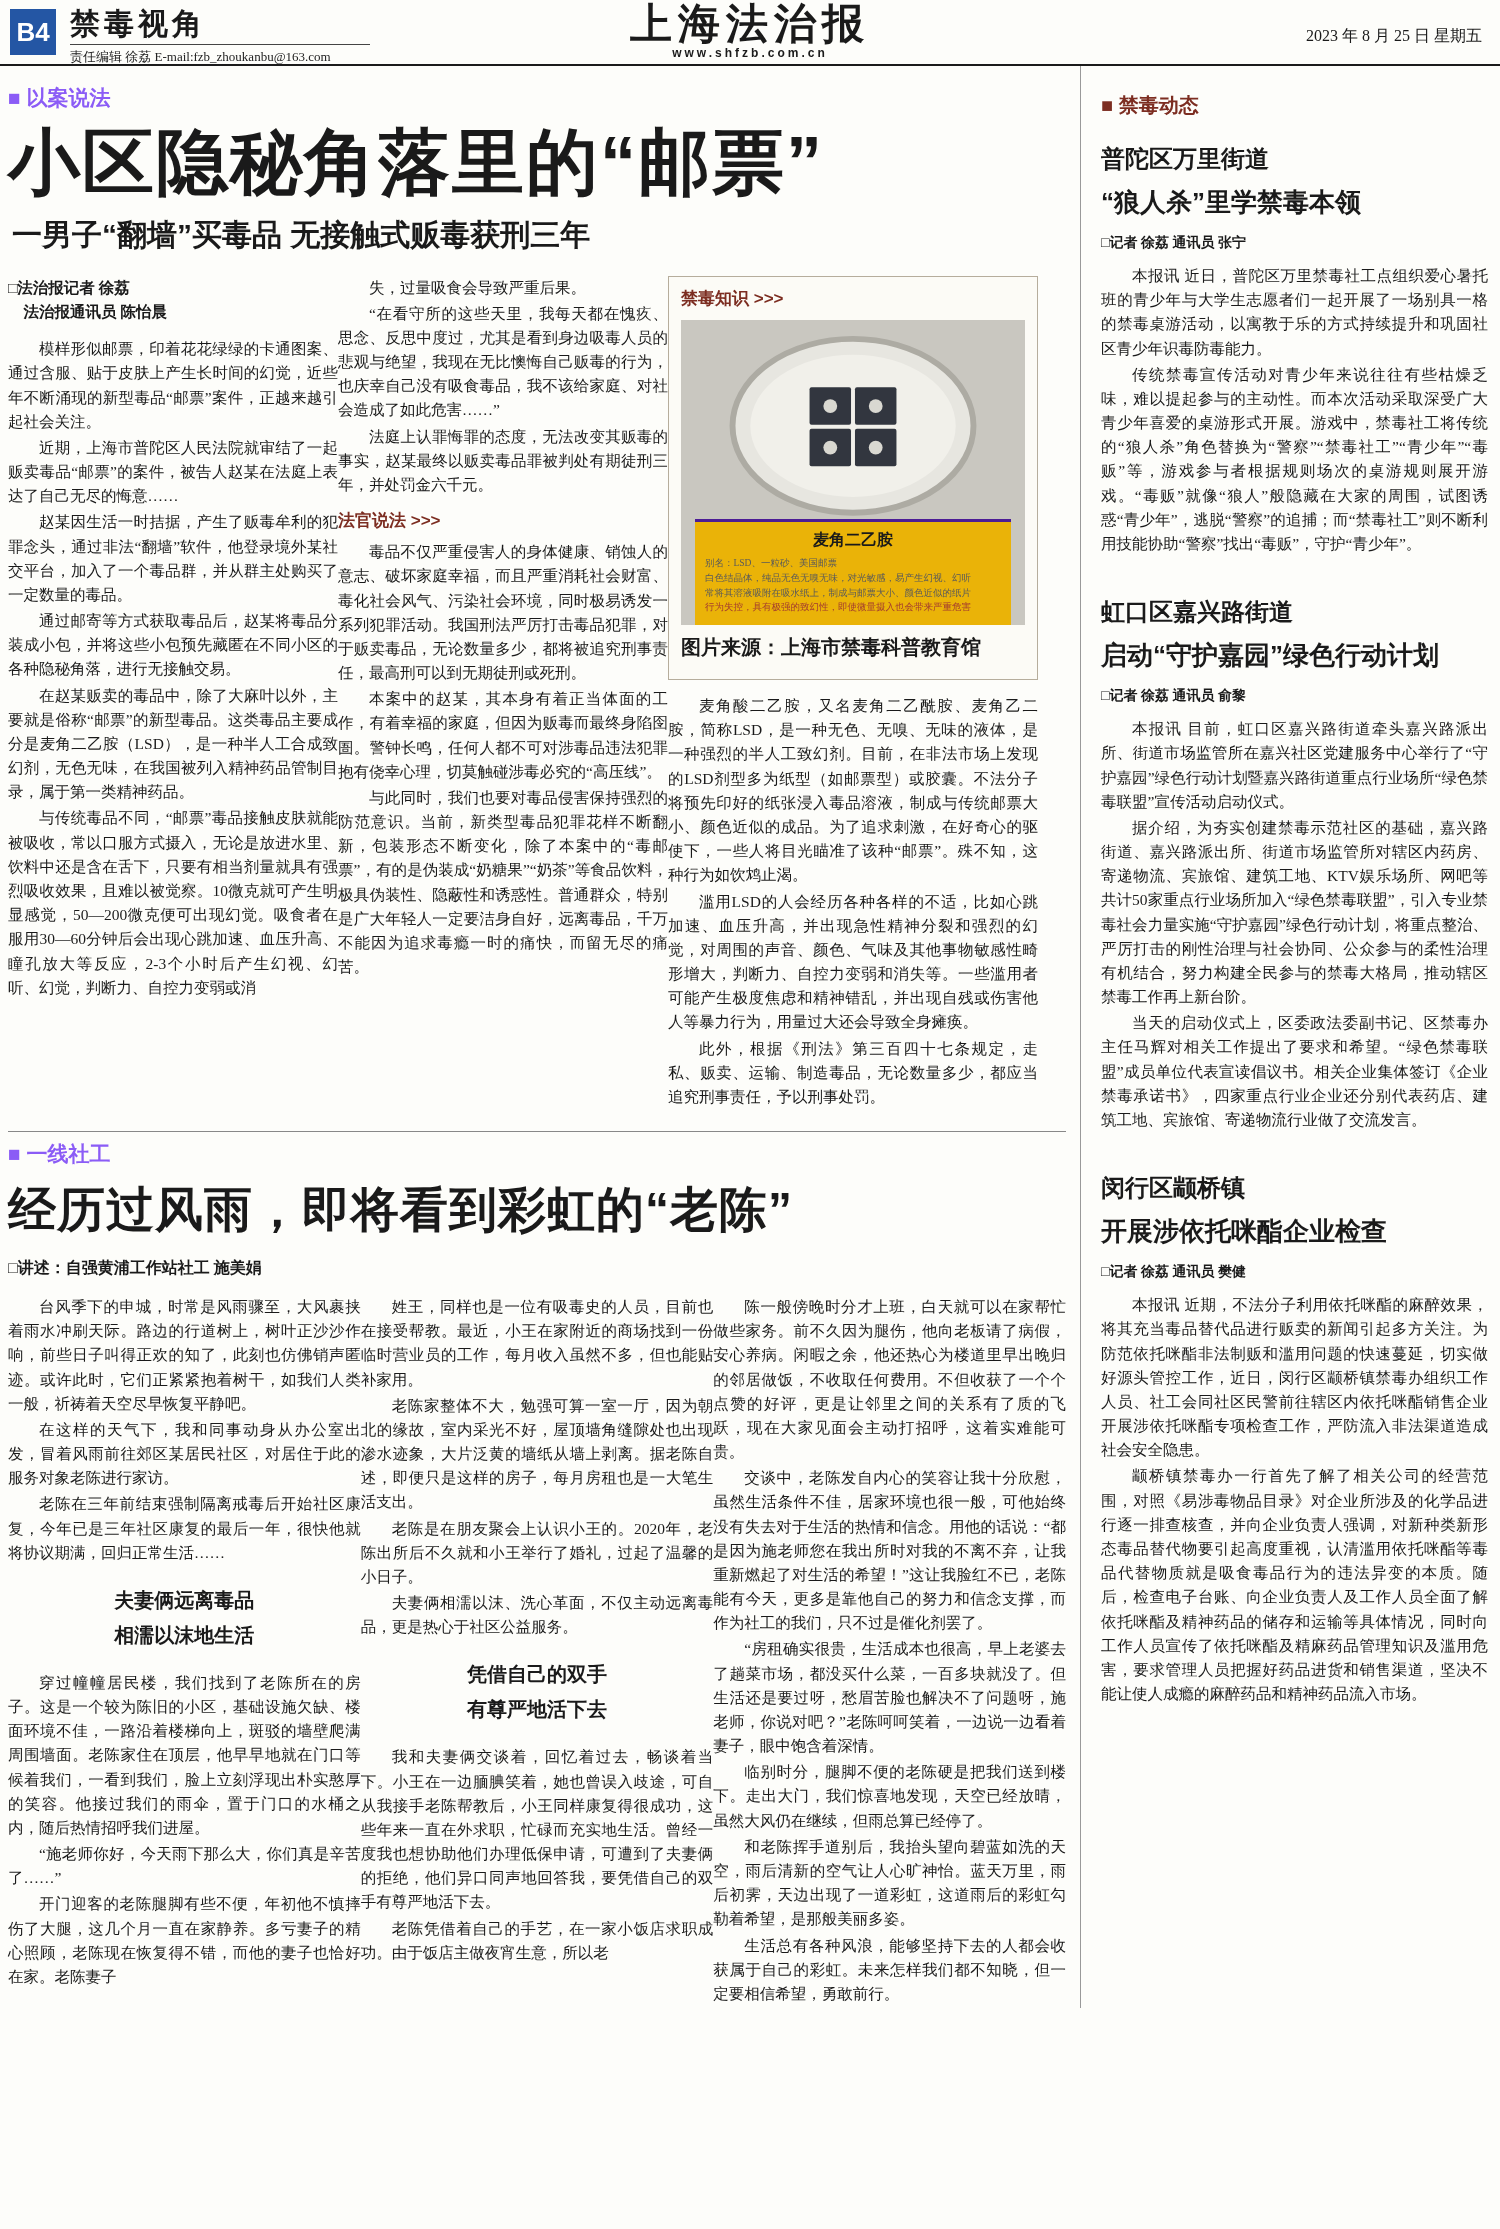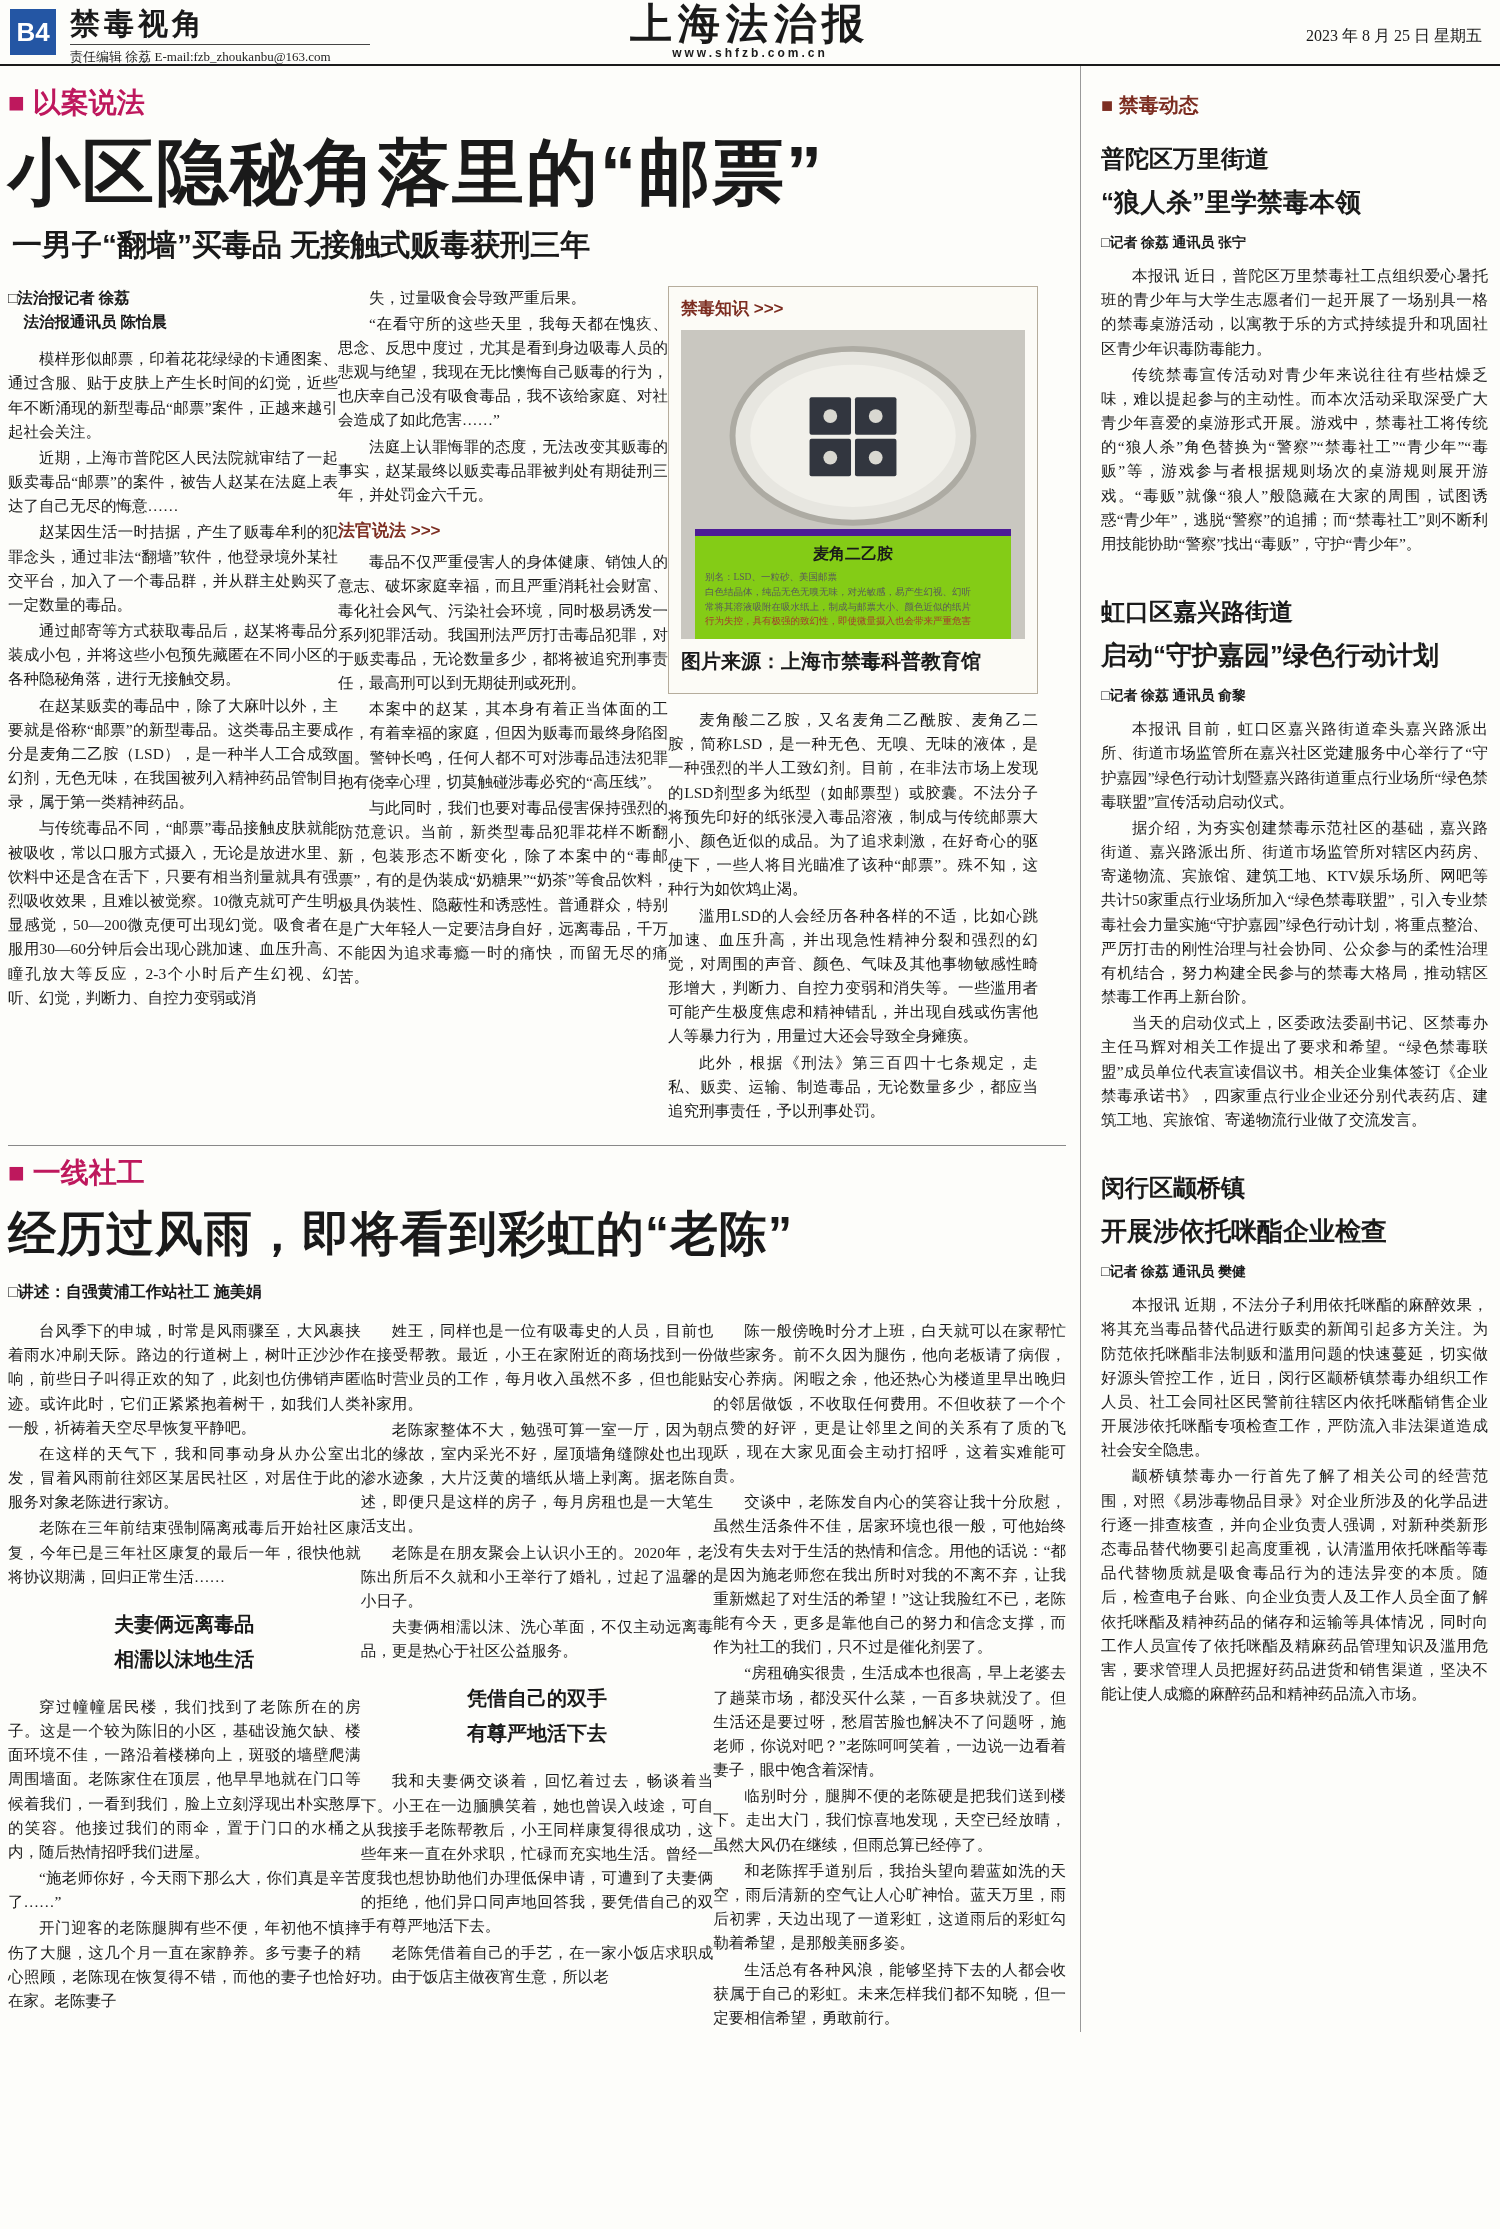--- a/index.html
+++ b/index.html
@@ -20,41 +20,41 @@
   .masthead-title { font-size:42px; font-weight:bold; font-family:"DejaVu Serif", serif; letter-spacing:6px; line-height:1.05; }
   .masthead-url { font-size:12px; letter-spacing:3px; font-weight:bold; font-family:"Liberation Sans", sans-serif; }
   .issue-date { position:absolute; right:18px; top:26px; font-size:16px; }
 
   
   .content { display:flex; padding:0 8px; align-items:stretch; }
   .main { width:1058px; flex:0 0 auto; padding-top:12px; }
   .sidebar { flex:1; border-left:1px solid #999; margin-left:14px; padding:26px 4px 0 20px; }
 
   
-  .section-marker { color:#be185d; font-weight:bold; font-size:28px;
+  .section-marker { color:#8b5cf6; font-weight:bold; font-size:21px;
            font-family:"Liberation Sans", sans-serif; margin:6px 0 10px; }
   .lead-headline { font-size:72px; font-weight:900; letter-spacing:2px; line-height:1.12;
            font-family:"Liberation Sans", sans-serif; }
   .lead-subheadline { font-size:30px; font-weight:bold; margin:12px 0 20px 4px;
            font-family:"Liberation Sans", sans-serif; }
   .lead-columns { display:flex; }
   .lcol { width:330px; flex:0 0 auto; }
   .kcol { width:370px; flex:0 0 auto; }
   .byline-block { font-weight:bold; font-size:15.5px; margin-bottom:12px; line-height:1.6; }
   .para { font-size:15.5px; line-height:1.56; text-align:justify; text-indent:2em; margin-bottom:2px; }
   .judge-header { color:#7c2d21; font-weight:bold; font-size:17px; margin:12px 0 8px;
            font-family:"Liberation Sans", sans-serif; }
 
   
   .kbox { border:1px solid #b6ad9c; background:#fcfbf6; padding:10px 12px 6px; }
   .kbox-header { color:#7c2d21; font-weight:bold; font-size:17px; margin-bottom:10px;
            font-family:"Liberation Sans", sans-serif; }
   .kphoto { background:#c9c7c0; padding:12px 14px 0; }
   .kphoto svg { display:block; width:100%; height:auto; }
-  .kcard { background:#84cc16; padding:8px 10px 10px; border-top:7px solid #4c1d95; }
+  .kcard { background:#eab308; padding:8px 10px 10px; border-top:3px solid #4c1d95; }
   .klabel { text-align:center; font-weight:bold; font-size:16px; margin-bottom:5px;
            font-family:"Liberation Sans", sans-serif; }
   .kline { font-size:9.5px; color:#5a5a5a; line-height:1.55; }
   .kline:last-child { color:#a33c2f; }
   .kcredit { font-size:20px; font-weight:bold; margin:9px 0 12px; }
   .kcol .kbody { margin-top:14px; }
 
   
   .main-divider { border-top:1px solid #888; margin:20px 0 8px; }
   .feature-headline { font-size:48px; font-weight:900; margin:4px 0 16px; letter-spacing:1px;

